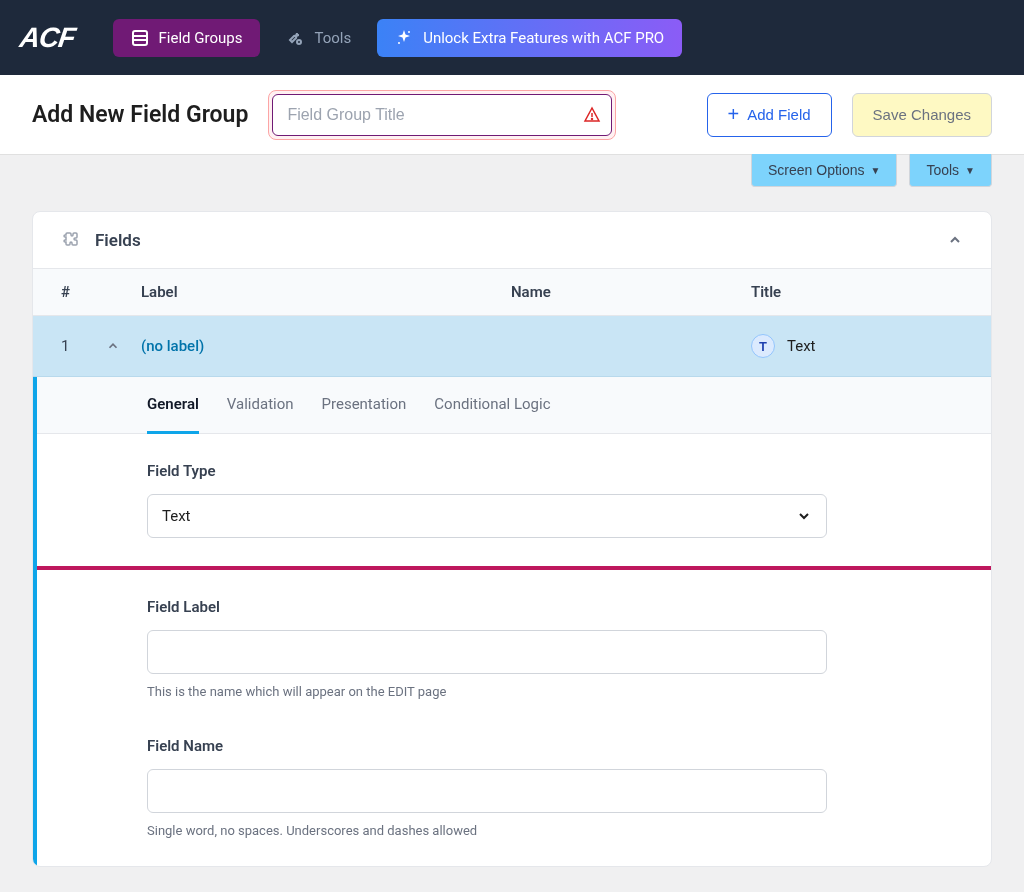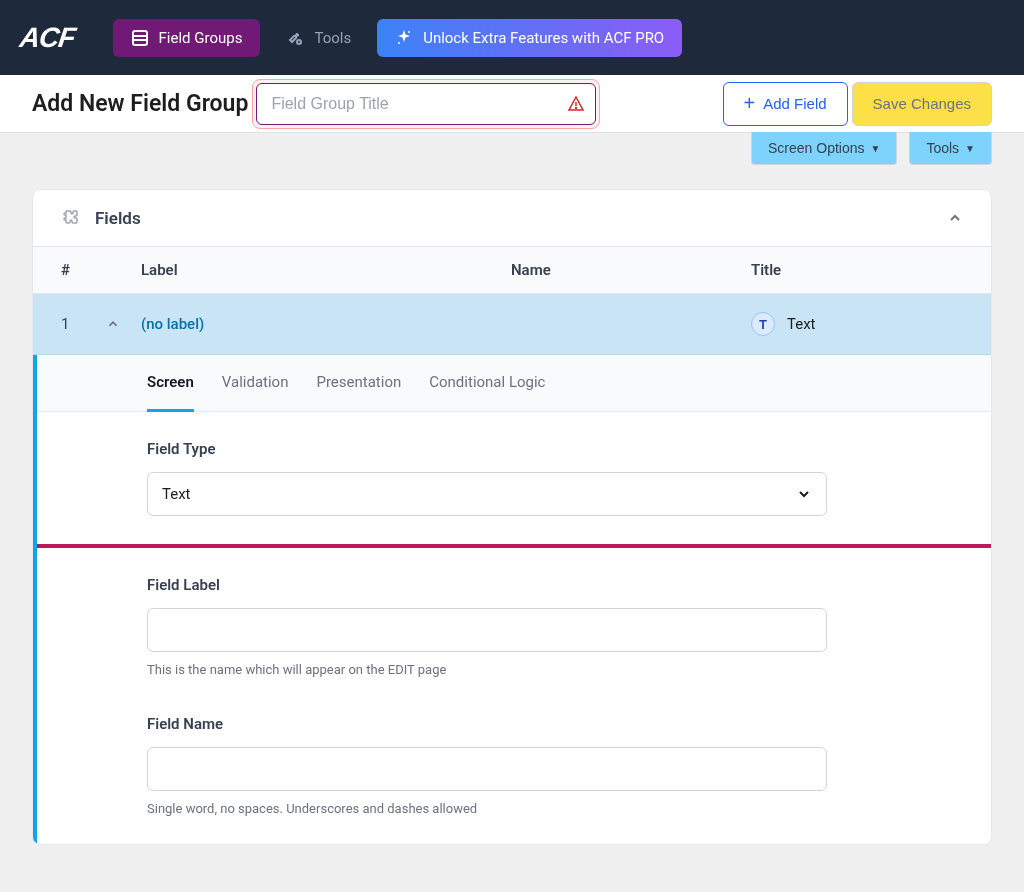--- a/index.html
+++ b/index.html
@@ -53,25 +53,25 @@
       width: 18px;
       height: 18px;
       display: inline-flex;
       align-items: center;
       justify-content: center;
     }
     
     
     .header-bar {
       background: #fff;
-      height: 58px;
+      height: 80px;
       display: flex;
       align-items: center;
       padding: 0 32px;
-      gap: 4px;
+      gap: 20px;
       border-bottom: 1px solid #e0e0e0;
     }
     .page-title {
       font-size: 23px;
       font-weight: 600;
       color: #1e1e1e;
     }
     .title-input-wrap {
       position: relative;
       padding: 3px;
@@ -110,21 +110,21 @@
       gap: 8px;
       cursor: pointer;
       border: 1px solid transparent;
     }
     .btn-outline {
       background: #fff;
       color: #2563eb;
       border: 1.5px solid #2563eb;
     }
     .btn-disabled {
-      background: #fde047;
+      background: #fef9c3;
       color: #6b7280;
       border: 1px solid #d1d5db;
       text-align: right;
     }
     .plus-icon { font-size: 20px; font-weight: 400; }
     
     
     .secondary-bar {
       display: flex;
       justify-content: flex-end;
@@ -402,21 +402,21 @@
     <div class="row-label-link">(no label)</div>
     <div class="row-name"></div>
     <div class="row-type">
       <span class="type-badge">T</span>
       <span>Text</span>
     </div>
   </div>
 
   <div class="field-editor">
     <div class="tabs">
-      <div class="tab active">Screen</div>
+      <div class="tab active">General</div>
       <div class="tab">Validation</div>
       <div class="tab">Presentation</div>
       <div class="tab">Conditional Logic</div>
     </div>
 
     <div class="field-section">
       <div class="field-label">Field Type</div>
       <div class="select-box">
         <span>Text</span>
         <span>

